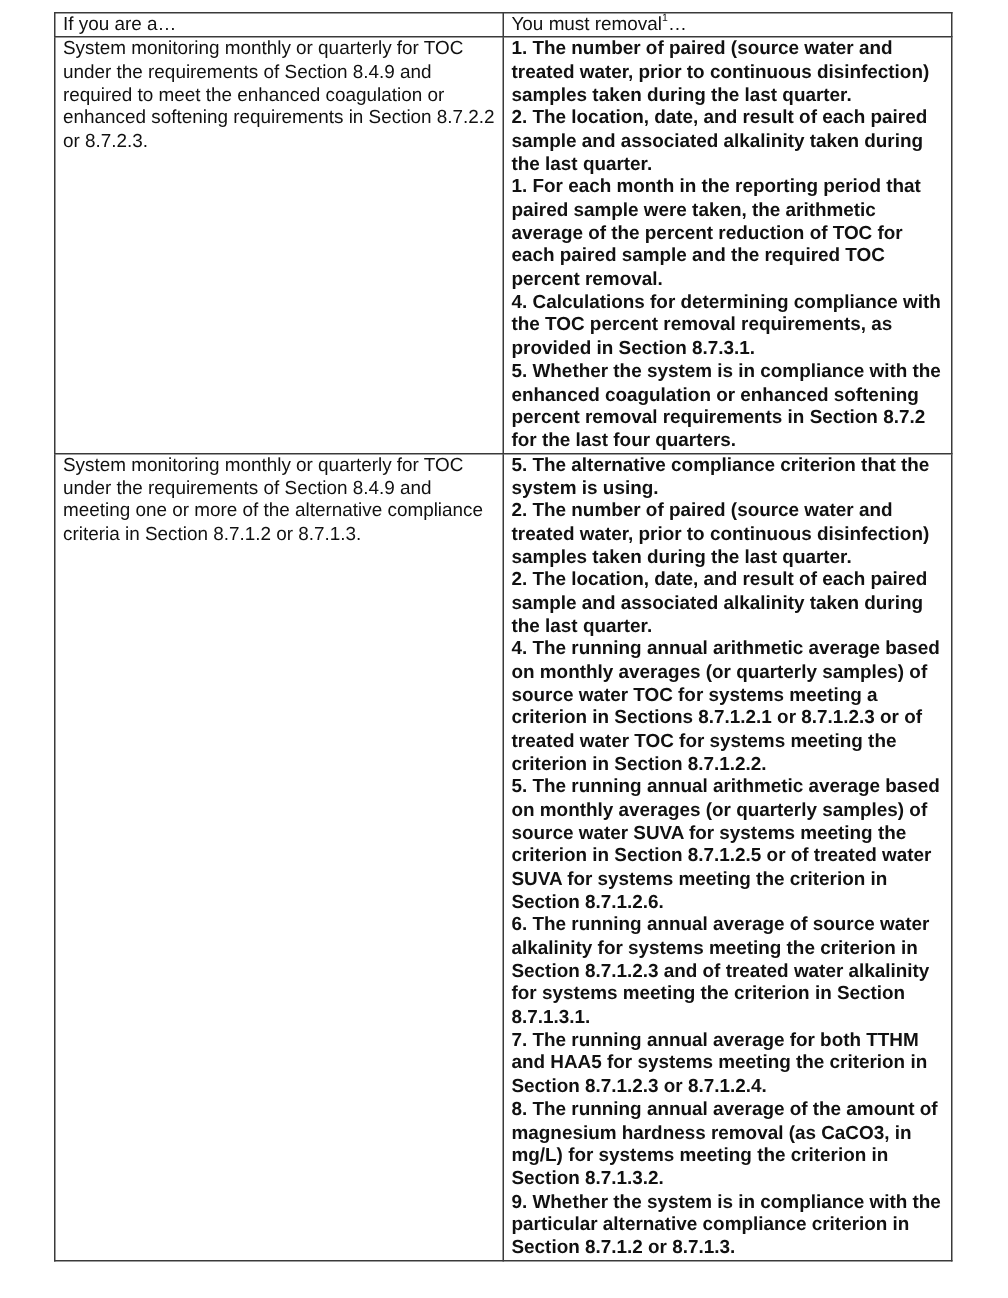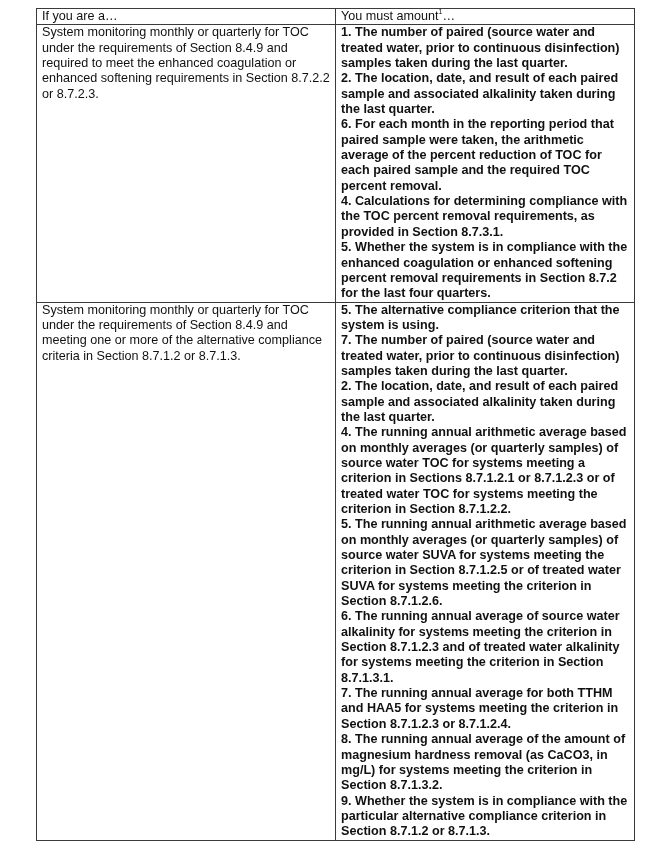--- a/index.html
+++ b/index.html
@@ -58,44 +58,44 @@
   <colgroup>
     <col class="c1">
     <col class="c2">
   </colgroup>
   <thead>
     <tr>
       <th>
         <span>If you are a…</span>
       </th>
       <th>
-        <span>You must amount</span><sup class="fn">1</sup><span>…</span>
+        <span>You must removal</span><sup class="fn">1</sup><span>…</span>
       </th>
     </tr>
   </thead>
   <tbody>
     <tr>
       <td>
         <span>System monitoring monthly or quarterly for TOC under the requirements of Section 8.4.9 and required to meet the enhanced coagulation or enhanced softening requirements in Section 8.7.2.2 or 8.7.2.3.</span>
       </td>
       <td>
         <span class="item">1. The number of paired (source water and treated water, prior to continuous disinfection) samples taken during the last quarter.</span>
         <span class="item">2. The location, date, and result of each paired sample and associated alkalinity taken during the last quarter.</span>
-        <span class="item">6. For each month in the reporting period that paired sample were taken, the arithmetic average of the percent reduction of TOC for each paired sample and the required TOC percent removal.</span>
+        <span class="item">1. For each month in the reporting period that paired sample were taken, the arithmetic average of the percent reduction of TOC for each paired sample and the required TOC percent removal.</span>
         <span class="item">4. Calculations for determining compliance with the TOC percent removal requirements, as provided in Section 8.7.3.1.</span>
         <span class="item">5. Whether the system is in compliance with the enhanced coagulation or enhanced softening percent removal requirements in Section 8.7.2 for the last four quarters.</span>
       </td>
     </tr>
     <tr>
       <td>
         <span>System monitoring monthly or quarterly for TOC under the requirements of Section 8.4.9 and meeting one or more of the alternative compliance criteria in Section 8.7.1.2 or 8.7.1.3.</span>
       </td>
       <td>
         <span class="item">5. The alternative compliance criterion that the system is using.</span>
-        <span class="item">7. The number of paired (source water and treated water, prior to continuous disinfection) samples taken during the last quarter.</span>
+        <span class="item">2. The number of paired (source water and treated water, prior to continuous disinfection) samples taken during the last quarter.</span>
         <span class="item">2. The location, date, and result of each paired sample and associated alkalinity taken during the last quarter.</span>
         <span class="item">4. The running annual arithmetic average based on monthly averages (or quarterly samples) of source water TOC for systems meeting a criterion in Sections 8.7.1.2.1 or 8.7.1.2.3 or of treated water TOC for systems meeting the criterion in Section 8.7.1.2.2.</span>
         <span class="item">5. The running annual arithmetic average based on monthly averages (or quarterly samples) of source water SUVA for systems meeting the criterion in Section 8.7.1.2.5 or of treated water SUVA for systems meeting the criterion in Section 8.7.1.2.6.</span>
         <span class="item">6. The running annual average of source water alkalinity for systems meeting the criterion in Section 8.7.1.2.3 and of treated water alkalinity for systems meeting the criterion in Section 8.7.1.3.1.</span>
         <span class="item">7. The running annual average for both TTHM and HAA5 for systems meeting the criterion in Section 8.7.1.2.3 or 8.7.1.2.4.</span>
         <span class="item">8. The running annual average of the amount of magnesium hardness removal (as CaCO3, in mg/L) for systems meeting the criterion in Section 8.7.1.3.2.</span>
         <span class="item">9. Whether the system is in compliance with the particular alternative compliance criterion in Section 8.7.1.2 or 8.7.1.3.</span>
       </td>
     </tr>
   </tbody>

